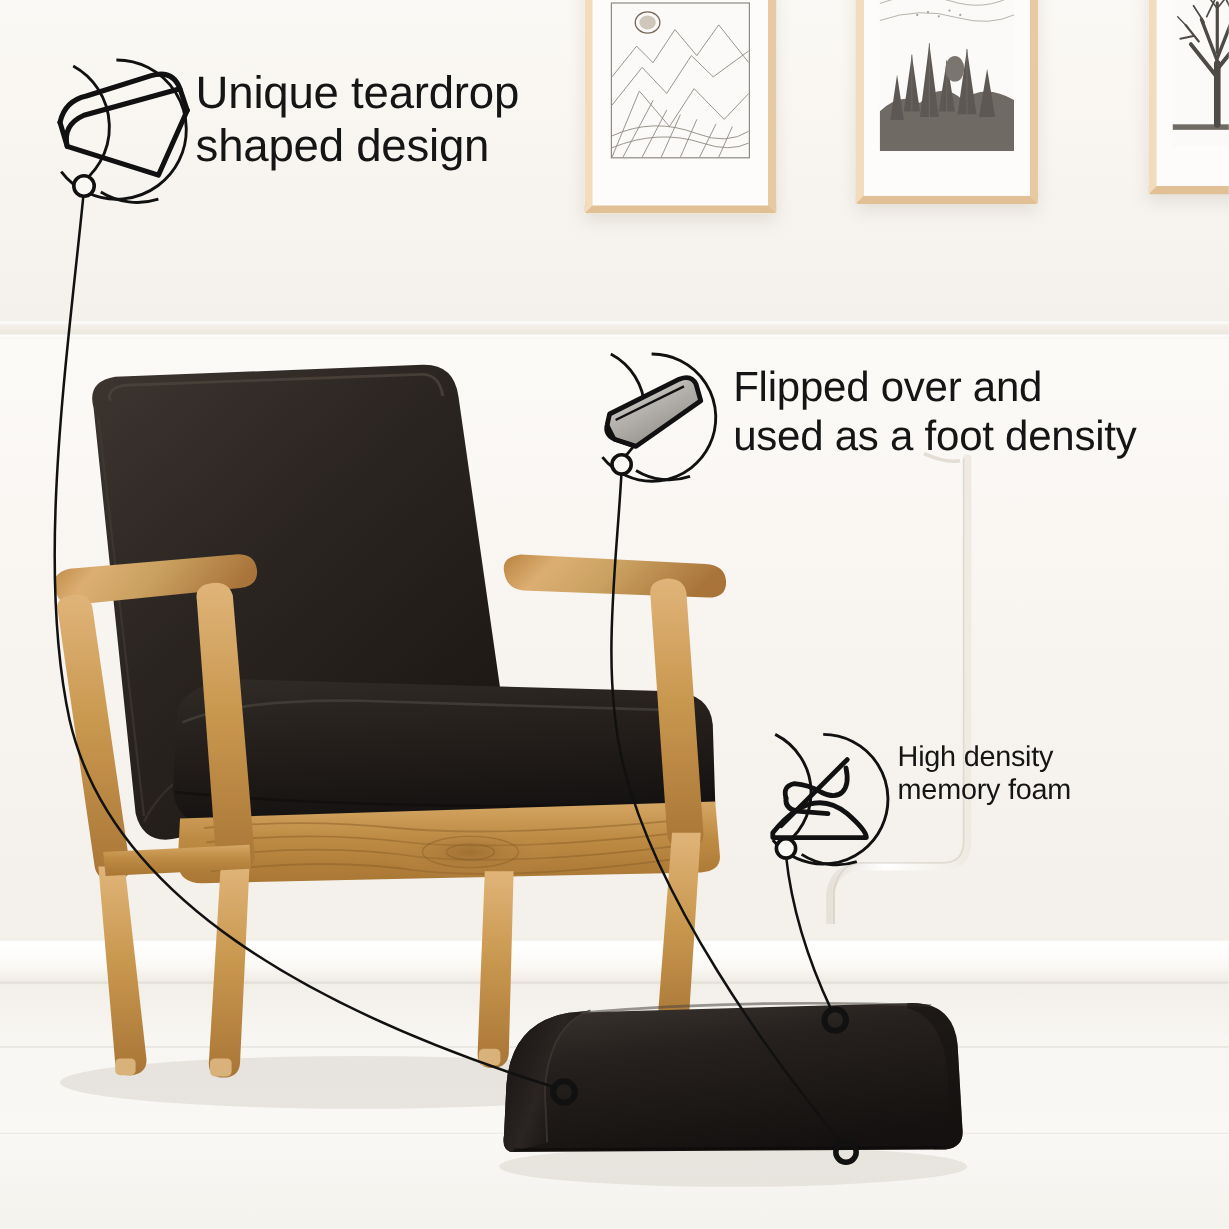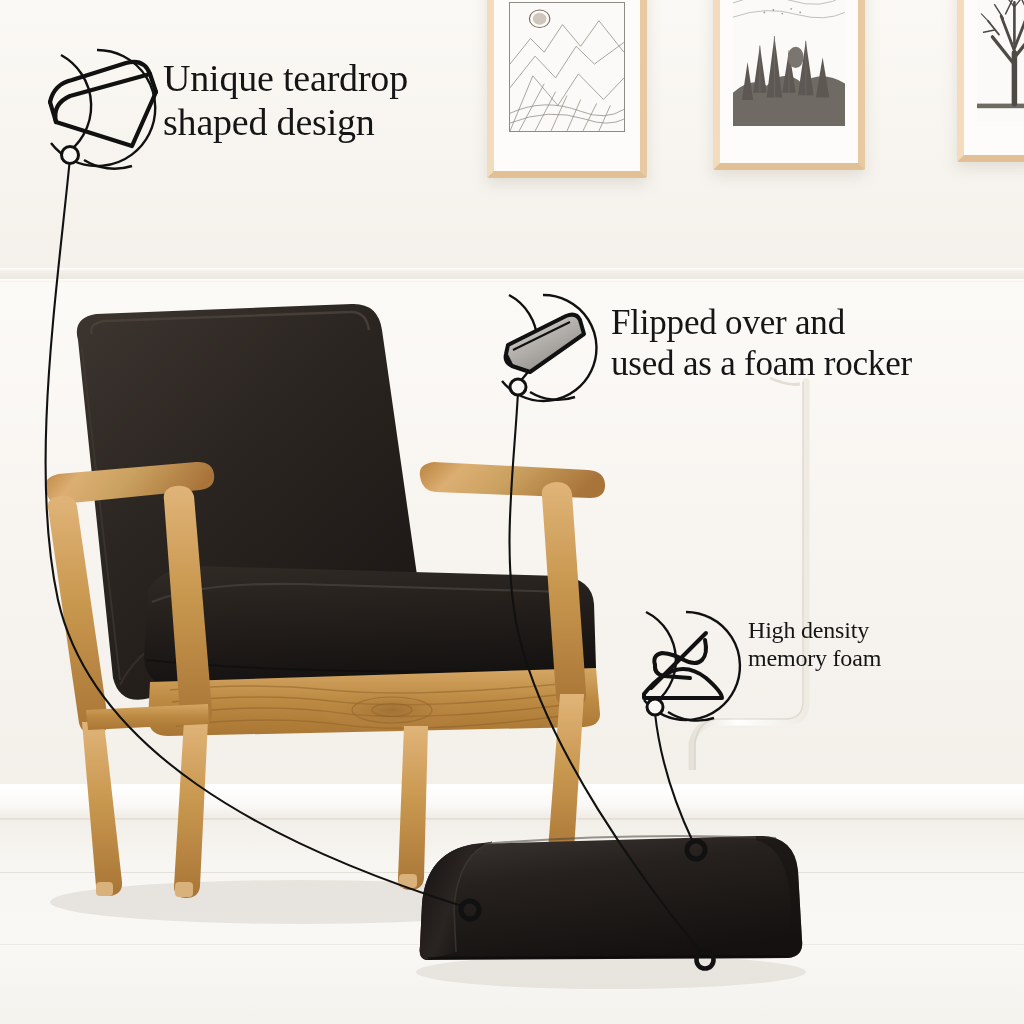--- a/index.html
+++ b/index.html
@@ -35,21 +35,21 @@
   
   .frame{position:absolute;box-shadow:0 6px 14px rgba(150,140,125,.22);}
   .frame .fr-border{position:absolute;inset:0;border:7px solid;
     border-color:#f0d7b4 #e8caa2 #e2c096 #f2dcbd;border-radius:2px;
     background:#fdfcfa;}
   .frame .mat{position:absolute;background:#fdfcfa;}
   .frame .art{position:absolute;background:#fbfaf8;overflow:hidden;}
 
   
   .callout-text{position:absolute;color:#151515;font-weight:300;
-    letter-spacing:-.2px;line-height:1.16;white-space:pre-line;font-family:Liberation Serif, serif;}
+    letter-spacing:-.2px;line-height:1.16;white-space:pre-line;}
   .c1{left:163px;top:56px;font-size:38px;}
   .c2{left:611px;top:303px;font-size:35px;}
   .c3{left:748px;top:617px;font-size:24px;}
 
   svg.ink{position:absolute;left:0;top:0;width:1024px;height:1024px;
     pointer-events:none;overflow:visible;}
 </style>
 </head>
 <body>
 
@@ -341,17 +341,17 @@
     </g>
 
     <circle cx="470" cy="910" r="9" fill="none" stroke="#111" stroke-width="5"></circle>
     <circle cx="696" cy="850" r="9" fill="none" stroke="#111" stroke-width="5"></circle>
     <circle cx="705" cy="960" r="8.5" fill="none" stroke="#111" stroke-width="4.6"></circle>
   </svg>
 
   <div class="callout-text c1">Unique teardrop
 shaped design</div>
   <div class="callout-text c2">Flipped over and
-used as a foam rocker</div>
+used as a foot density</div>
   <div class="callout-text c3">High density
 memory foam</div>
 
 </div>
 
 </body></html>

